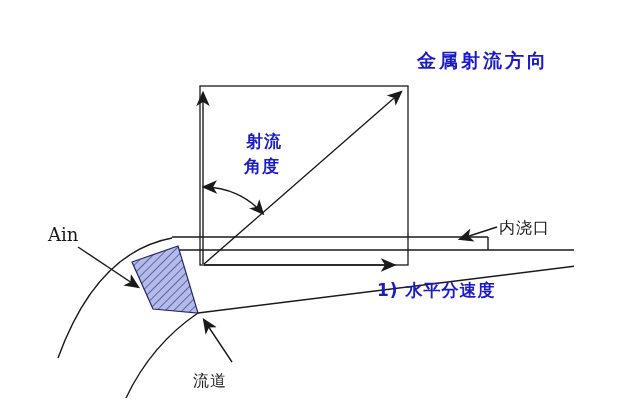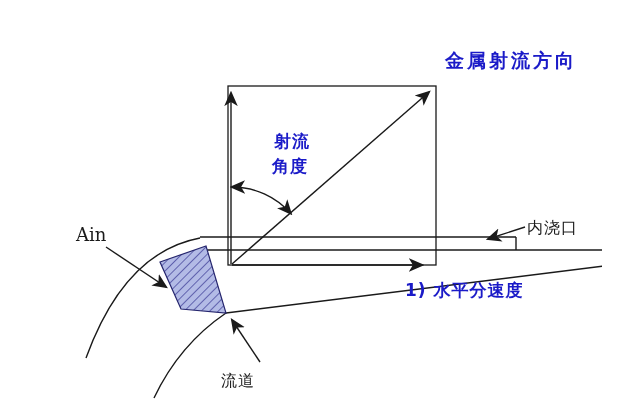--- a/index.html
+++ b/index.html
@@ -2,21 +2,20 @@
 <html><head>
 <meta charset="utf-8">
 <style>
   html,body { margin:0; padding:0; background:#ffffff; }
   .stage {
     position:relative;
     width:574px; height:417px;
     background:#ffffff;
     overflow:hidden;
     font-family:"DejaVu Sans","Liberation Sans",sans-serif;
-    padding-left:28px;
   }
   svg { display:block; }
   svg text { font-family:"DejaVu Sans","Liberation Sans",sans-serif; }
   .lbl-blue  { font-weight:700; }
   .lbl-black { font-weight:400; }
   .lbl-serif { font-family:"DejaVu Serif","Liberation Serif",serif; }
   .t19 { font-size:19px; letter-spacing:3px; }
   .t17 { font-size:17px; letter-spacing:1px; }
   .t16 { font-size:16px; letter-spacing:1px; }
   .t18 { font-size:18px; }

